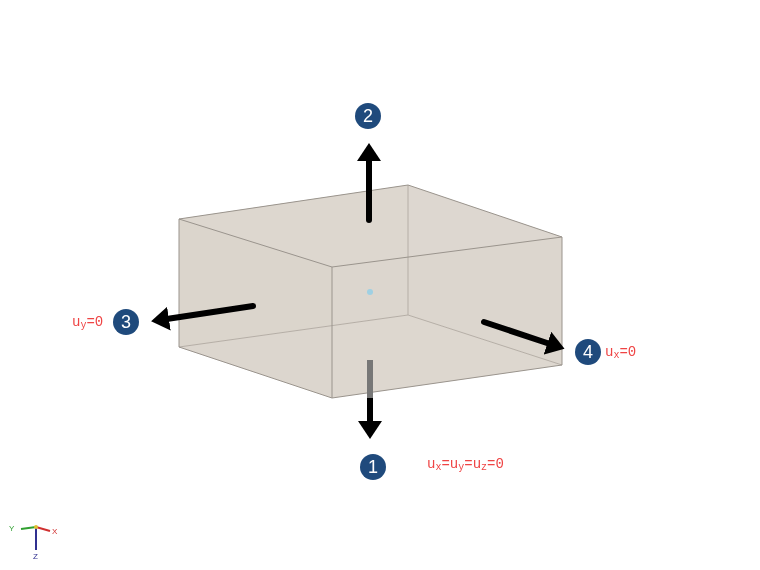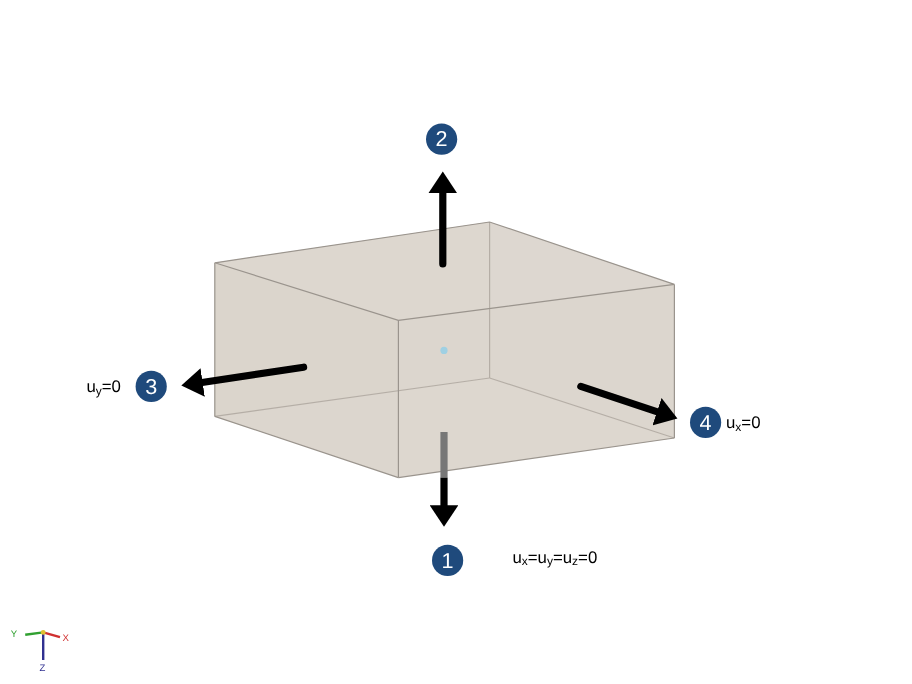--- a/index.html
+++ b/index.html
@@ -1,19 +1,19 @@
 <!DOCTYPE html>
 <html><head>
 <meta charset="utf-8">
 <style>
   html, body { margin:0; padding:0; background:#ffffff; }
   body { width:760px; height:570px; position:relative; overflow:hidden; font-family:"Liberation Sans", sans-serif; }
   svg.main { position:absolute; left:0; top:0; }
   .badge { position:absolute; width:26px; height:26px; border-radius:50%; background:#1f4a7c; color:#fff; font-size:18px; line-height:26px; text-align:center; }
-  .lbl { position:absolute; color:#000000; font-size:14px; white-space:nowrap; }
+  .lbl { position:absolute; color:#ef4444; font-size:14px; white-space:nowrap;font-family:Liberation Mono, monospace; }
   .lbl sub { font-size:10px; vertical-align:-2px; }
   .axlbl { position:absolute; font-size:8px; }
 </style>
 </head>
 <body>
 
 <svg class="main" width="760" height="570">
   <defs>
     <marker id="ah" markerWidth="4" markerHeight="4" refX="1.5" refY="2" orient="auto" markerUnits="strokeWidth">
       <path d="M0,0 L3,2 L0,4 z" fill="#000"></path>

